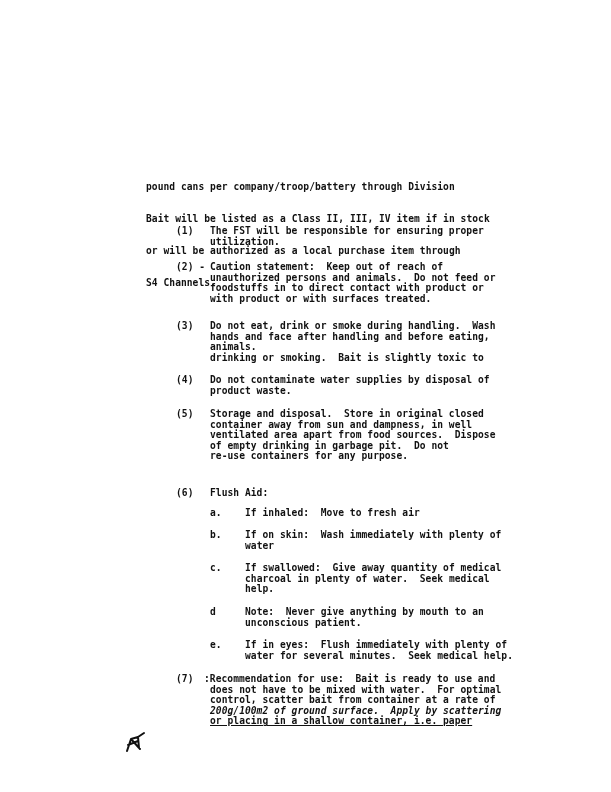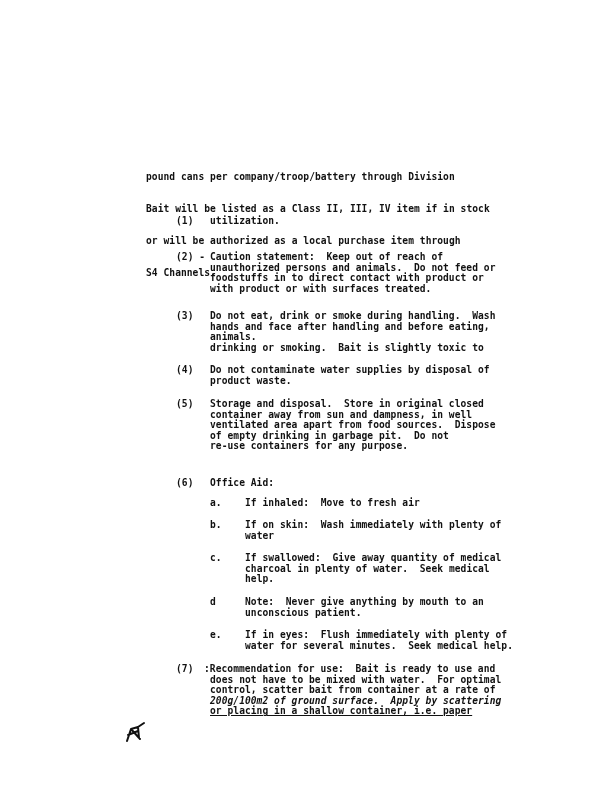--- a/index.html
+++ b/index.html
@@ -1,18 +1,18 @@
 <!DOCTYPE html>
 <html><head>
 <meta charset="utf-8">
 <style>
   html, body { margin: 0; padding: 0; background: #ffffff; }
   body { width: 611px; height: 792px; position: relative; overflow: hidden; }
   .page {
-    position: absolute; left: 0; top: 2px; width: 611px; height: 740px;
+    position: absolute; left: 0; top: 12px; width: 611px; height: 740px;
     font-family: "DejaVu Sans Mono", "Liberation Mono", monospace;
     font-size: 9.6px; line-height: 10.6px; color: #111; font-weight: bold;
     letter-spacing: 0.05px;
   }
   .line { position: absolute; white-space: pre; }
   .intro { left: 146px; top: 149px; width: 420px; }
   .item { position: absolute; left: 176px; width: 400px; }
   .item .num { position: absolute; left: 0; top: 0; }
   .item .body { position: absolute; left: 34px; top: 0; width: 360px; }
   .sub { position: absolute; left: 210px; width: 370px; }
@@ -29,20 +29,21 @@
   <div class="line intro">
     <span class="row">pound cans per company/troop/battery through Division</span>
     <span class="row">Bait will be listed as a Class II, III, IV item if in stock</span>
     <span class="row">or will be authorized as a local purchase item through</span>
     <span class="row">S4 Channels.</span>
   </div>
 
   <div class="item" style="top:214px;">
     <span class="num">(1)</span>
     <div class="body">
+      <span class="row">The FST will be responsible for ensuring proper</span>
       <span class="row">utilization.</span>
     </div>
   </div>
 
   <div class="item" style="top:250px;">
     <span class="num">(2) -</span>
     <div class="body">
       <span class="row">Caution statement:  Keep out of reach of</span>
       <span class="row">unauthorized persons and animals.  Do not feed or</span>
       <span class="row">foodstuffs in to direct contact with product or</span>
@@ -75,21 +76,21 @@
       <span class="row">container away from sun and dampness, in well</span>
       <span class="row">ventilated area apart from food sources.  Dispose</span>
       <span class="row">of empty drinking in garbage pit.  Do not</span>
       <span class="row">re-use containers for any purpose.</span>
     </div>
   </div>
 
   <div class="item" style="top:476px;">
     <span class="num">(6)</span>
     <div class="body">
-      <span class="row">Office Aid:</span>
+      <span class="row">Flush Aid:</span>
     </div>
   </div>
 
   <div class="sub" style="top:496px;">
     <span class="num">a.</span>
     <div class="body">
       <span class="row">If inhaled:  Move to fresh air</span>
     </div>
   </div>
 

